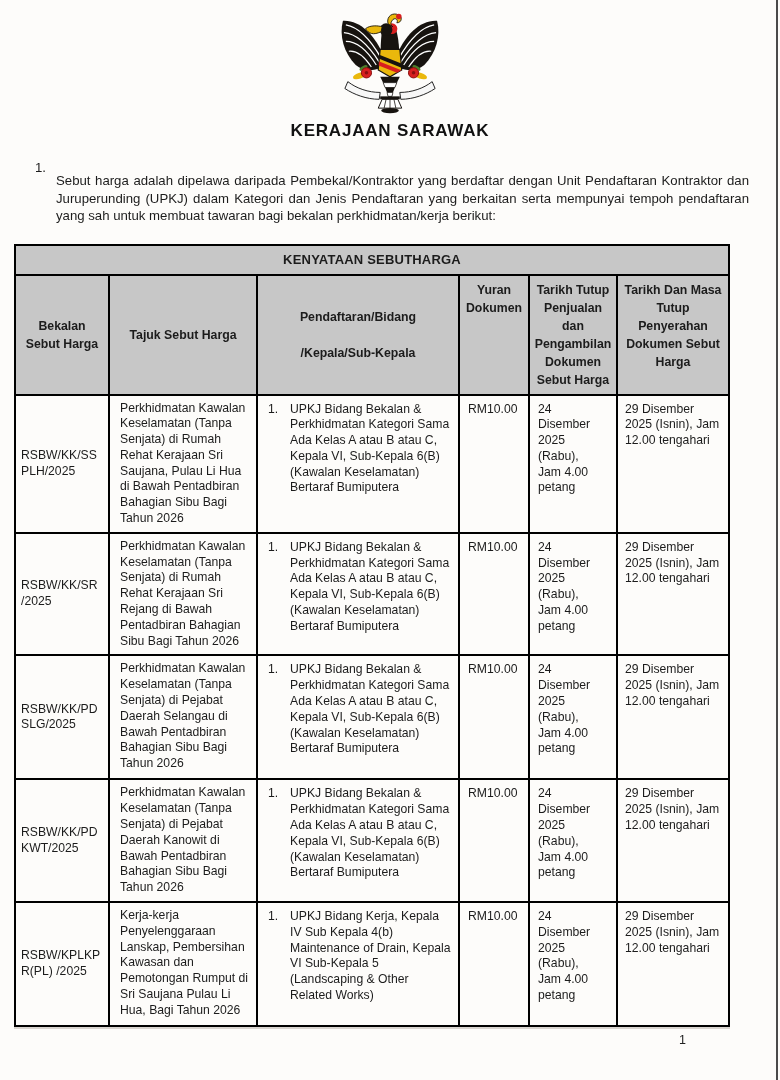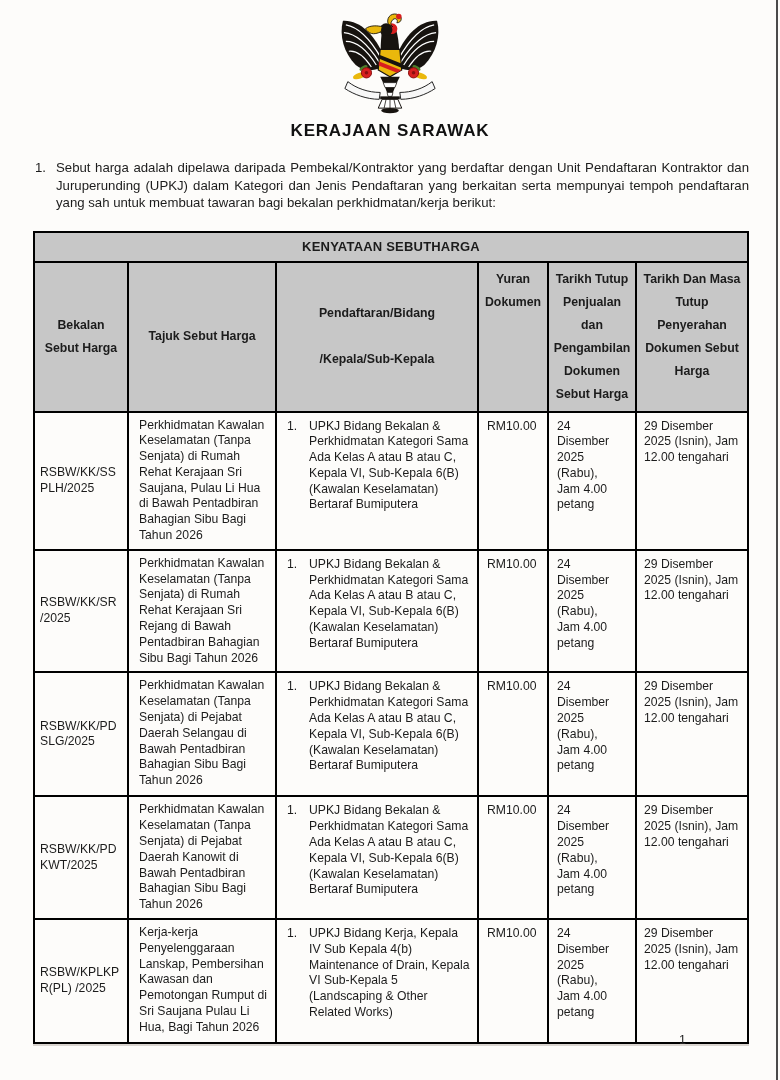--- a/index.html
+++ b/index.html
@@ -19,24 +19,24 @@
     font-size:17px;font-weight:bold;letter-spacing:0.8px;
     color:#111;
   }
 
   .intro{
     display:flex;align-items:flex-start;
     margin:18px 31px 0 35px;
     font-size:13.2px;line-height:17.5px;
   }
   .intro .num{flex:0 0 21px;}
-  .intro .txt{flex:1;text-align:justify;}
+  .intro .txt{flex:1;text-align:justify;margin-top:13px;}
 
   table.quote{
-    margin:19px 0 0 33px;
+    margin:19px 0 0 14px;
     width:714px;
     border-collapse:collapse;
     table-layout:fixed;
     box-shadow:0 2px 0 0 #d9d4cf;
   }
   table.quote th,table.quote td{
     border:2px solid #000;
     font-size:12.2px;
     line-height:15.8px;
     overflow:hidden;
@@ -44,21 +44,21 @@
   tr.title-row th{
     height:26px;
     background:#c7c7c7;
     font-size:13px;font-weight:bold;
     text-align:center;vertical-align:middle;
     letter-spacing:0.2px;
   }
   tr.head-row th{
     background:#c7c7c7;
     font-weight:bold;
-    font-size:12.3px;line-height:23px;
+    font-size:12.3px;line-height:18px;
     text-align:center;
     padding:5px 4px;
     height:106px;
   }
   tr.head-row th.v-mid{vertical-align:middle;}
   tr.head-row th.v-top{vertical-align:top;}
   .pre{white-space:pre-line;}
 
   td.nombor{
     font-weight:normal;font-size:12.8px;line-height:16px;

